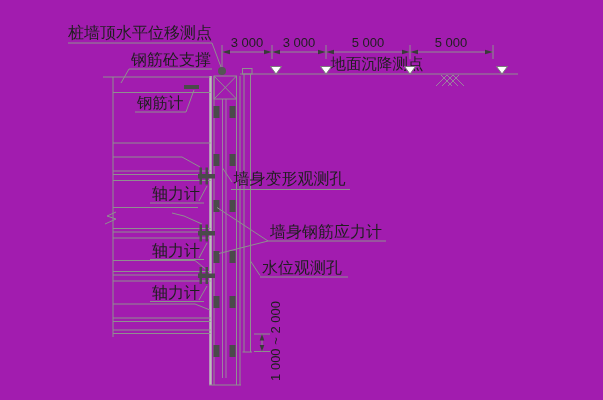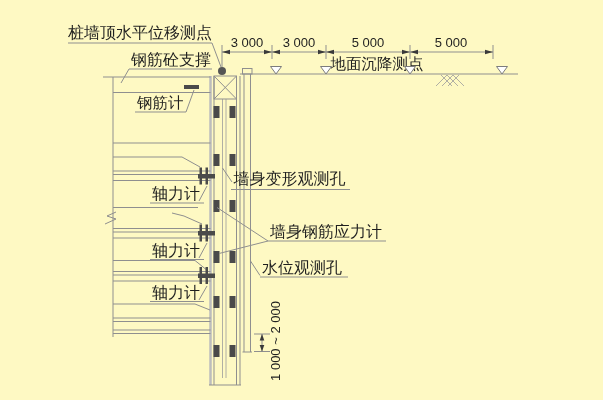--- a/index.html
+++ b/index.html
@@ -1,16 +1,16 @@
 <!DOCTYPE html>
 <html><head>
 <meta charset="utf-8">
 <style>
   html,body{margin:0;padding:0;background:#fff;}
-  #stage{position:relative;width:603px;height:400px;background:#fef9c3;overflow:hidden;}
+  #stage{position:relative;width:603px;height:400px;background:#a21caf;overflow:hidden;}
   svg{display:block;}
   .ln{stroke:#8f8f8f;stroke-width:1;fill:none;}
   .thick{stroke:#bdbdbd;stroke-width:2.5;fill:none;}
   .thin{stroke:#9c9c9c;stroke-width:.8;fill:none;}
   .dkfill{fill:#4a4a4a;stroke:none;}
   .arr{fill:#3a3a3a;stroke:none;}
   .openTri{fill:#ffffff;stroke:#7c7c7c;stroke-width:1;}
   text{fill:#1f1f1f;font-family:"Liberation Sans","DejaVu Sans",sans-serif;}
   .cjk{font-size:16px;}
   .cjk15{font-size:15.5px;}

